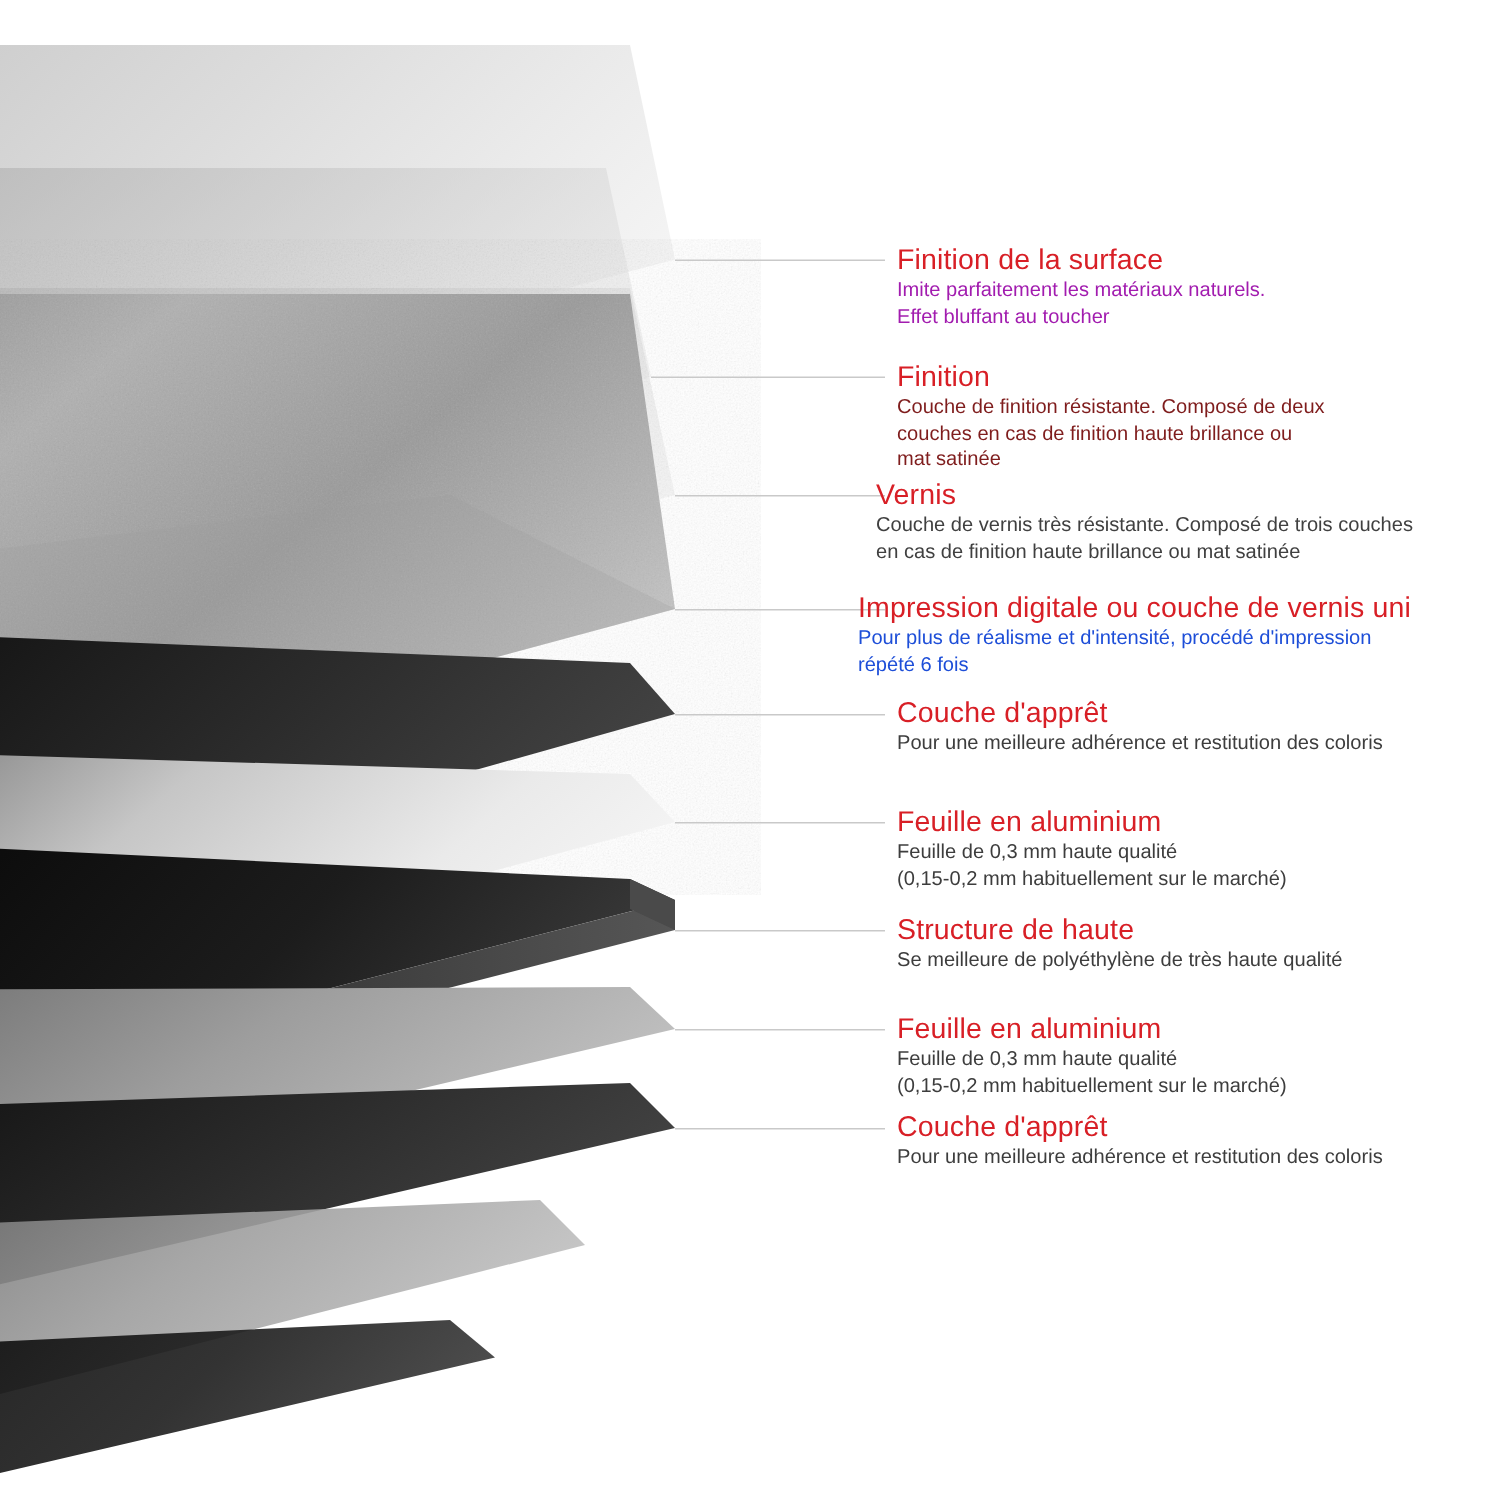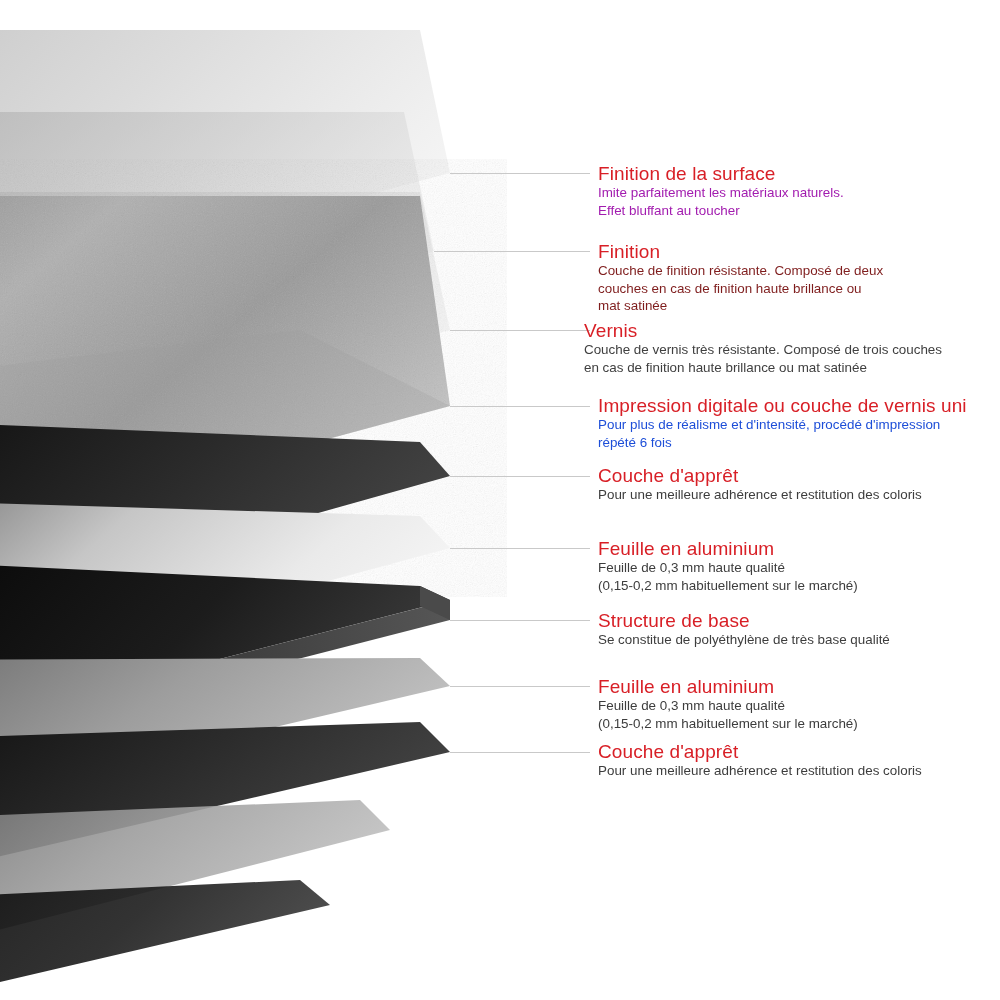--- a/index.html
+++ b/index.html
@@ -176,40 +176,40 @@
 couches en cas de finition haute brillance ou
 mat satinée</div>
       </div>
       <div class="leader" style="left: 450px; top: 330px; width: 140px; background: rgb(201, 201, 201);"></div>
       <div class="callout" style="left: 584px; top: 321px;">
         <div class="title" style="color: rgb(216, 31, 38);">Vernis</div>
         <div class="desc" style="color: #404040;">Couche de vernis très résistante. Composé de trois couches
 en cas de finition haute brillance ou mat satinée</div>
       </div>
       <div class="leader" style="left: 450px; top: 406px; width: 140px; background: rgb(201, 201, 201);"></div>
-      <div class="callout" style="left: 598px; top: 396px;">
+      <div class="callout" style="left: 572px; top: 396px;">
         <div class="title" style="color: rgb(216, 31, 38);">Impression digitale ou couche de vernis uni</div>
         <div class="desc" style="color: #1d4ed8;">Pour plus de réalisme et d'intensité, procédé d'impression
 répété 6 fois</div>
       </div>
       <div class="leader" style="left: 450px; top: 476px; width: 140px; background: rgb(201, 201, 201);"></div>
       <div class="callout" style="left: 598px; top: 466px;">
         <div class="title" style="color: rgb(216, 31, 38);">Couche d'apprêt</div>
         <div class="desc" style="color: rgb(61, 61, 61);">Pour une meilleure adhérence et restitution des coloris</div>
       </div>
       <div class="leader" style="left: 450px; top: 548px; width: 140px; background: rgb(201, 201, 201);"></div>
       <div class="callout" style="left: 598px; top: 539px;">
         <div class="title" style="color: rgb(216, 31, 38);">Feuille en aluminium</div>
         <div class="desc" style="color: rgb(61, 61, 61);">Feuille de 0,3 mm haute qualité
 (0,15-0,2 mm habituellement sur le marché)</div>
       </div>
       <div class="leader" style="left: 450px; top: 620px; width: 140px; background: rgb(201, 201, 201);"></div>
       <div class="callout" style="left: 598px; top: 611px;">
-        <div class="title" style="color: rgb(216, 31, 38);">Structure de base</div>
-        <div class="desc" style="color: rgb(61, 61, 61);">Se constitue de polyéthylène de très base qualité</div>
+        <div class="title" style="color: rgb(216, 31, 38);">Structure de haute</div>
+        <div class="desc" style="color: rgb(61, 61, 61);">Se meilleure de polyéthylène de très haute qualité</div>
       </div>
       <div class="leader" style="left: 450px; top: 686px; width: 140px; background: rgb(201, 201, 201);"></div>
       <div class="callout" style="left: 598px; top: 677px;">
         <div class="title" style="color: rgb(216, 31, 38);">Feuille en aluminium</div>
         <div class="desc" style="color: rgb(61, 61, 61);">Feuille de 0,3 mm haute qualité
 (0,15-0,2 mm habituellement sur le marché)</div>
       </div>
       <div class="leader" style="left: 450px; top: 752px; width: 140px; background: rgb(201, 201, 201);"></div>
       <div class="callout" style="left: 598px; top: 742px;">
         <div class="title" style="color: rgb(216, 31, 38);">Couche d'apprêt</div>

